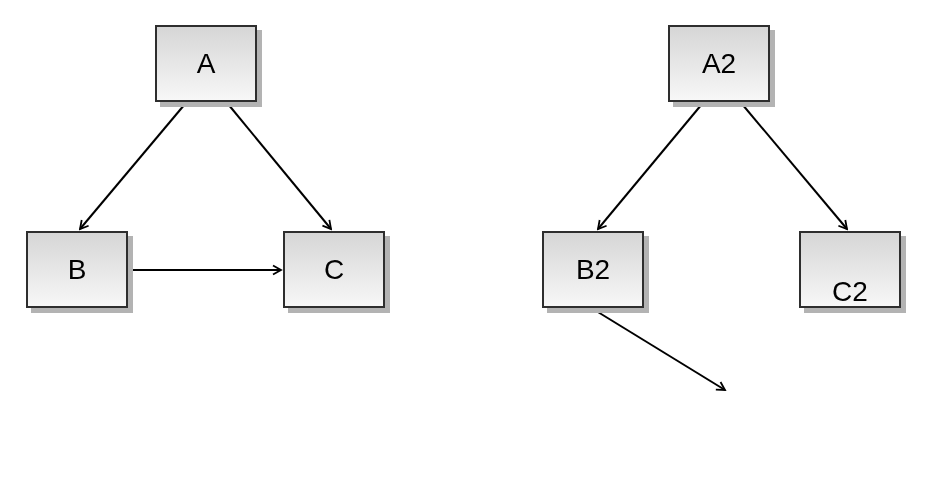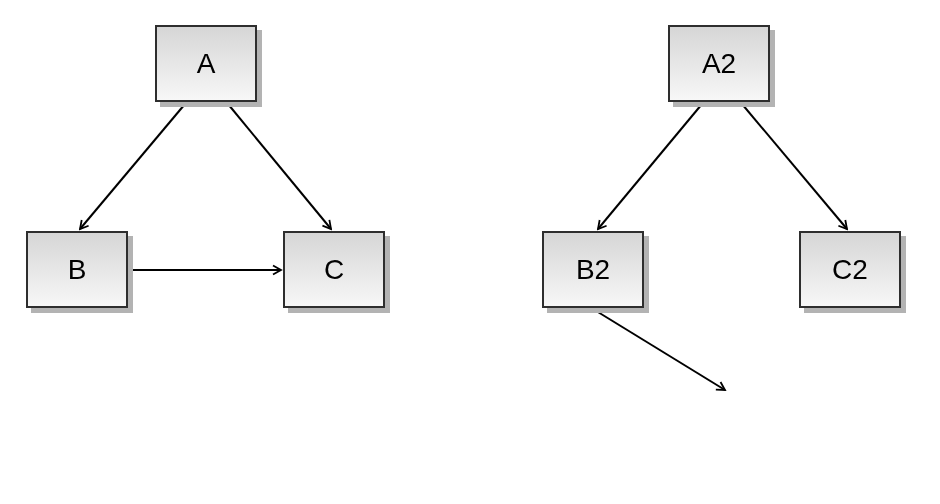--- a/index.html
+++ b/index.html
@@ -84,17 +84,17 @@
   <div class="node" style="left:283px; top:231px;">
     <span class="node-label">C</span>
   </div>
 
   <div class="node" style="left:668px; top:25px;">
     <span class="node-label">A2</span>
   </div>
   <div class="node" style="left:542px; top:231px;">
     <span class="node-label">B2</span>
   </div>
-  <div class="node" style="left:799px; top:231px;">
+  <div class="node" style="left:799px; top:231px;align-items:flex-end;">
     <span class="node-label">C2</span>
   </div>
 
 </div>
 
 </body></html>

